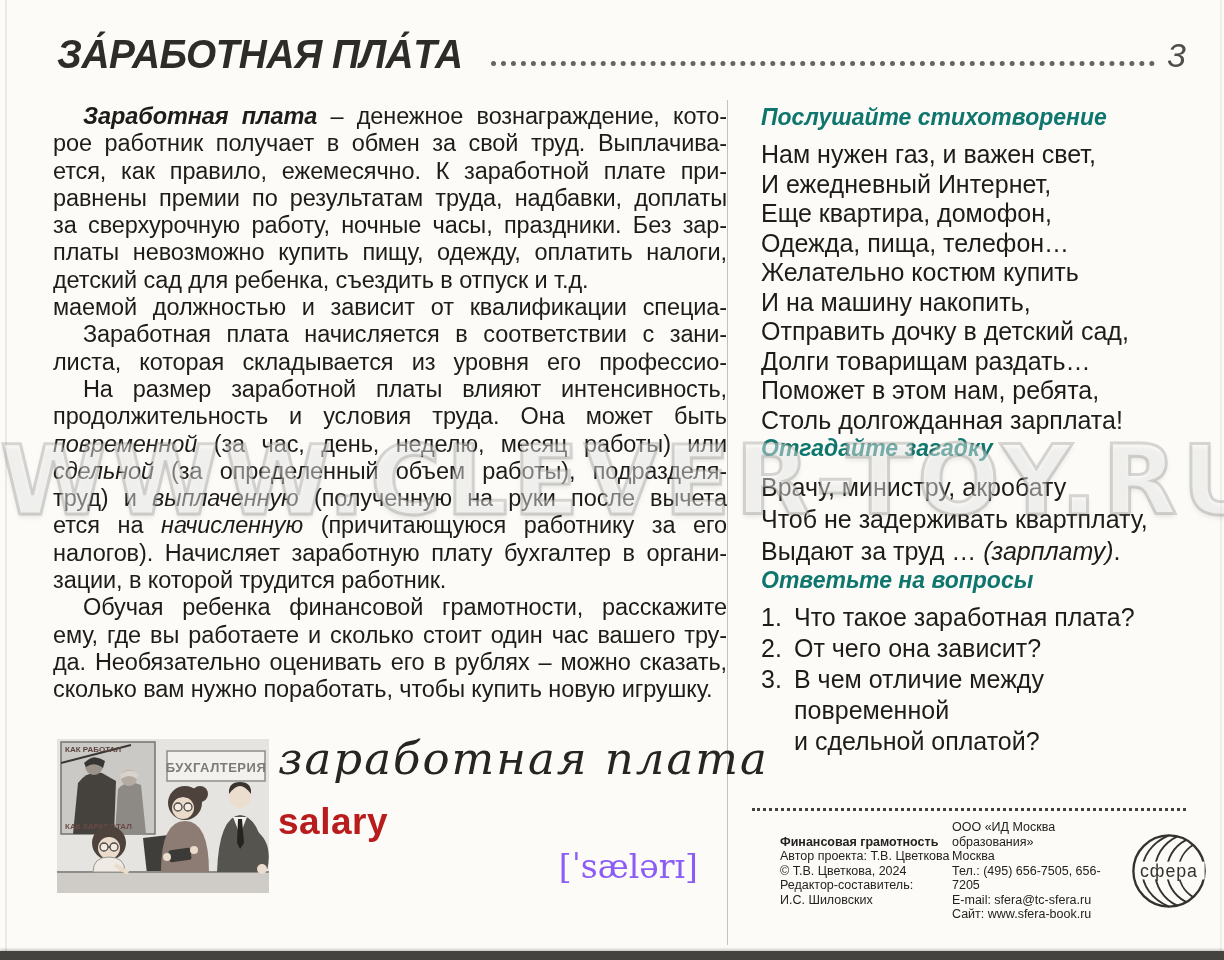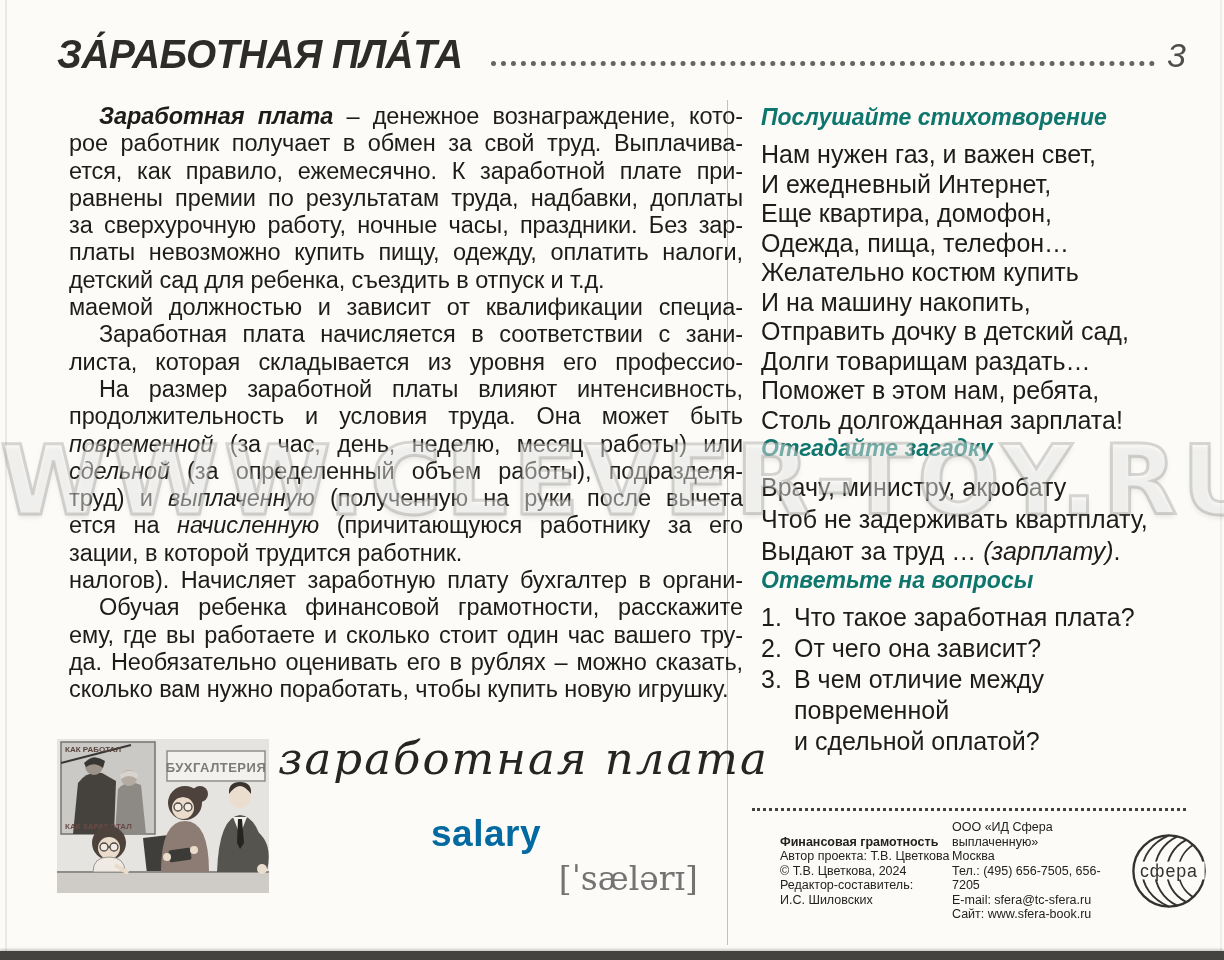--- a/index.html
+++ b/index.html
@@ -11,21 +11,21 @@
         box-shadow:0 -2px 2px rgba(0,0,0,.18);}
   
   .title-row{position:absolute;left:57px;right:38px;top:34px;display:flex;align-items:flex-end;}
   .title-row h1{margin:0;font-size:40px;font-weight:bold;font-style:italic;line-height:1;
         letter-spacing:-.5px;color:#2e2c29;transform:scaleX(.97);transform-origin:left bottom;white-space:nowrap;}
   .leader{flex:1;height:0;border-bottom:5px dotted #66645f;margin:0 12px 8px 16px;}
   .pagenum{font-style:italic;font-size:34px;color:#504e4a;line-height:1;margin-bottom:2px;}
   
   .vdivider{position:absolute;left:727px;top:100px;height:845px;width:1px;background:#c4c2bd;}
   .left-col{position:absolute;left:53px;top:103px;width:674px;font-size:23.5px;line-height:27.3px;
-        letter-spacing:-.1px;margin-left:16px;}
+        letter-spacing:-.1px;}
   .para .ln{text-align:justify;text-align-last:justify;}
   .para .ln-last{text-align-last:left;}
   .para .ln-first{text-indent:30px;}
   .i{font-style:italic;} .bi{font-style:italic;font-weight:bold;}
   .right-col{position:absolute;left:761px;top:104px;width:432px;}
   .right-col h2{margin:0;font-size:23px;font-style:italic;font-weight:bold;color:#0f766e;}
   .poem{margin-top:9px;font-size:25px;line-height:29.5px;}
   .mt-riddle{margin-top:15px;}
   .riddle{margin-top:9px;font-size:25px;line-height:32px;}
   .mt-q{margin-top:17px;}
@@ -37,24 +37,24 @@
   .watermark{position:absolute;left:0;right:0;top:424px;z-index:6;text-align:center;white-space:nowrap;
         font-family:"DejaVu Sans",sans-serif;font-weight:bold;font-size:97px;letter-spacing:5px;
         color:rgba(255,255,255,.42);-webkit-text-stroke:3px rgba(120,118,112,.28);
         text-shadow:0 3px 5px rgba(60,58,54,.12);pointer-events:none;}
   
   .illus{position:absolute;left:57px;top:739px;width:212px;height:154px;margin:0;}
   .illus svg{display:block;width:100%;height:100%;}
   .vocab{position:absolute;left:278px;top:732px;width:424px;}
   .cursive{font-family:"DejaVu Serif",serif;font-style:italic;font-size:45px;letter-spacing:2px;
         color:#262522;white-space:nowrap;text-align:center;}
-  .salary{text-align:center;font-weight:bold;font-size:37px;letter-spacing:.5px;margin-top:28px;
-        padding-right:8px;color:#0369a1;}
+  .salary{text-align:left;font-weight:bold;font-size:37px;letter-spacing:.5px;margin-top:16px;
+        padding-right:8px;color:#b91c1c;}
   .ipa{text-align:right;font-family:"DejaVu Serif",serif;font-size:33px;margin-top:4px;
-        padding-right:4px;color:#737373;}
+        padding-right:4px;color:#8b5cf6;}
   
   .pub{position:absolute;left:752px;top:808px;width:446px;font-size:12.5px;line-height:14.5px;color:#232220;}
   .pub-dots{width:434px;border-top:3px dotted #44423e;margin-bottom:9px;}
   .pub-cols{display:flex;align-items:center;margin-left:28px;}
   .pub-col1{width:172px;flex:none;}
   .pub-col2{width:172px;flex:none;}
   .pub-bold{font-weight:bold;}
   .pub-logo{width:90px;height:90px;flex:none;margin-top:0;}
   .pub-logo svg{display:block;width:100%;height:100%;}
 </style>
@@ -91,22 +91,22 @@
         <div class="ln ln-first"><span>Заработная плата начисляется в соответствии с зани-</span></div>
         <div class="ln"><span>листа, которая складывается из уровня его профессио-</span></div>
       </div>
     <div class="para">
         <div class="ln ln-first"><span>На размер заработной платы влияют интенсивность,</span></div>
         <div class="ln"><span>продолжительность и условия труда. Она может быть</span></div>
         <div class="ln"><span class="i">повременной</span><span> (за час, день, неделю, месяц работы) или</span></div>
         <div class="ln"><span class="i">сдельной</span><span> (за определенный объем работы), подразделя-</span></div>
         <div class="ln"><span>труд) и </span><span class="i">выплаченную</span><span> (полученную на руки после вычета</span></div>
         <div class="ln"><span>ется на </span><span class="i">начисленную</span><span> (причитающуюся работнику за его</span></div>
+        <div class="ln"><span>налогов). Начисляет заработную плату бухгалтер в органи-</span></div>
         <div class="ln ln-last"><span>зации, в которой трудится работник.</span></div>
-        <div class="ln"><span>налогов). Начисляет заработную плату бухгалтер в органи-</span></div>
       </div>
     <div class="para">
         <div class="ln ln-first"><span>Обучая ребенка финансовой грамотности, расскажите</span></div>
         <div class="ln"><span>ему, где вы работаете и сколько стоит один час вашего тру-</span></div>
         <div class="ln"><span>да. Необязательно оценивать его в рублях – можно сказать,</span></div>
         <div class="ln ln-last"><span>сколько вам нужно поработать, чтобы купить новую игрушку.</span></div>
       </div>
   </section>
 
   <aside class="right-col">
@@ -227,21 +227,21 @@
     <div class="pub-dots"></div>
     <div class="pub-cols">
       <div class="pub-col1">
         <div class="pub-bold">Финансовая грамотность</div>
         <div>Автор проекта: Т.В. Цветкова</div>
         <div>© Т.В. Цветкова, 2024</div>
         <div>Редактор-составитель:</div>
         <div>И.С. Шиловских</div>
       </div>
       <div class="pub-col2">
-        <div>ООО «ИД Сфера выплаченную»</div>
+        <div>ООО «ИД Москва образования»</div>
         <div>Москва</div>
         <div>Тел.: (495) 656-7505, 656-7205</div>
         <div>E-mail: sfera@tc-sfera.ru</div>
         <div>Сайт: www.sfera-book.ru</div>
       </div>
       <div class="pub-logo">
         <svg viewBox="0 0 96 96" xmlns="http://www.w3.org/2000/svg">
           <circle cx="48" cy="48" r="38" stroke="#34322f" stroke-width="2.5" fill="none"></circle>
           <path d="M48,10 C10,26 10,70 48,86" stroke="#34322f" stroke-width="2" fill="none"></path>
           <path d="M57,11 C25,26 25,70 57,85" stroke="#34322f" stroke-width="2" fill="none"></path>

